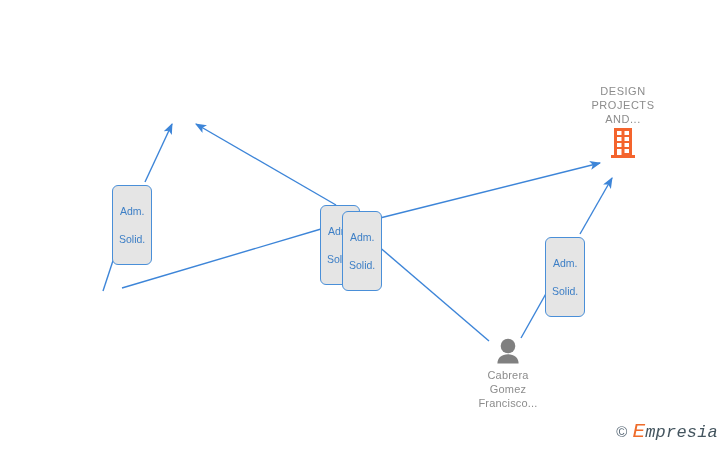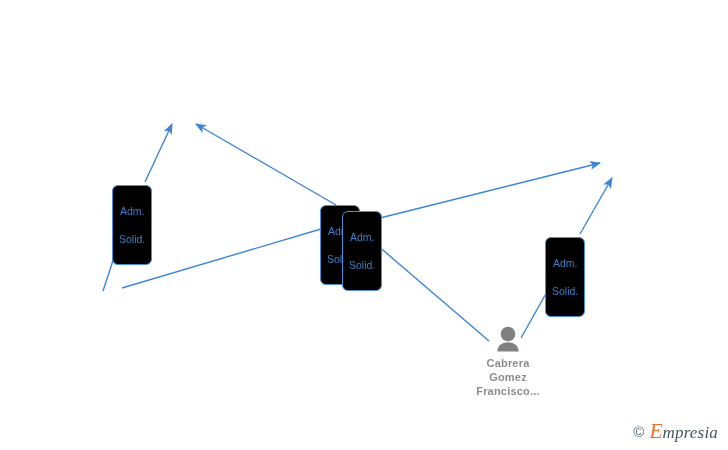--- a/index.html
+++ b/index.html
@@ -49,21 +49,21 @@
     display: block;
     margin: 0 auto;
   }
   .node.company .glyph { margin-top: 2px; }
   .node.person  .glyph { margin-bottom: 4px; }
 
   
   .edge-label {
     position: absolute;
     box-sizing: border-box;
-    background: #000000;
+    background: #e5e5e5;
     border: 1.4px solid #4a8fd8;
     border-radius: 6px;
     color: #3d7fc6;
     font-size: 10.5px;
     line-height: 14px;
     text-align: center;
     padding: 4px 6px 4px 6px;
     z-index: 5;
     white-space: pre-line;
   }
@@ -79,21 +79,21 @@
     z-index: 8;
     user-select: none;
   }
   #watermark .copy {
     font-size: 15px;
     color: #5a6a78;
     margin-right: 5px;
     line-height: 1;
   }
   #watermark .brand {
-    font-family: Liberation Serif, serif;
+    font-family: Liberation Mono, monospace;
     font-style: italic;
     font-size: 17px;
     line-height: 1;
     color: #44555f;
     letter-spacing: .2px;
   }
   #watermark .brand .cap {
     color: #ef6c2a;
     font-size: 21px;
   }
@@ -120,23 +120,44 @@
 
       <path d="M489,341 L377,245"></path>
       <path d="M336,205 L196,124" marker-end="url(#arrowBlue)"></path>
 
       <path d="M521,338 L557,274"></path>
       <path d="M580,234 L612,178" marker-end="url(#arrowBlue)"></path>
     </g>
   </svg>
 
 
+  <div class="node company" style="left:623px; top:84px;">
+    <div class="caption">DESIGN
+PROJECTS
+AND...</div>
+    <svg class="glyph" width="26" height="30" viewBox="0 0 26 30" xmlns="http://www.w3.org/2000/svg">
+      <g fill="#f4642d">
+        <rect x="4" y="0" width="18" height="27"></rect>
+        <rect x="1" y="27" width="24" height="3"></rect>
+      </g>
+      <g fill="#ffffff">
+        <rect x="7" y="3" width="4.5" height="4"></rect>
+        <rect x="14.5" y="3" width="4.5" height="4"></rect>
+        <rect x="7" y="9" width="4.5" height="4"></rect>
+        <rect x="14.5" y="9" width="4.5" height="4"></rect>
+        <rect x="7" y="15" width="4.5" height="4"></rect>
+        <rect x="14.5" y="15" width="4.5" height="4"></rect>
+        <rect x="14.5" y="21" width="4.5" height="4"></rect>
+        <rect x="7" y="21" width="4.5" height="6"></rect>
+      </g>
+    </svg>
+  </div>
 
 
-  <div class="node person" style="left:508px; top:326px;font-weight:bold;">
+  <div class="node person" style="left:508px; top:338px;">
     <svg class="glyph" width="28" height="26" viewBox="0 0 28 26" xmlns="http://www.w3.org/2000/svg">
       <g fill="#808080">
         <circle cx="14" cy="8" r="7.3"></circle>
         <path d="M14,16.2 C20.3,16.2 24.6,19.8 24.6,25.4 L3.4,25.4 C3.4,19.8 7.7,16.2 14,16.2 Z"></path>
       </g>
     </svg>
     <div class="caption">Cabrera
 Gomez
 Francisco...</div>
   </div>

